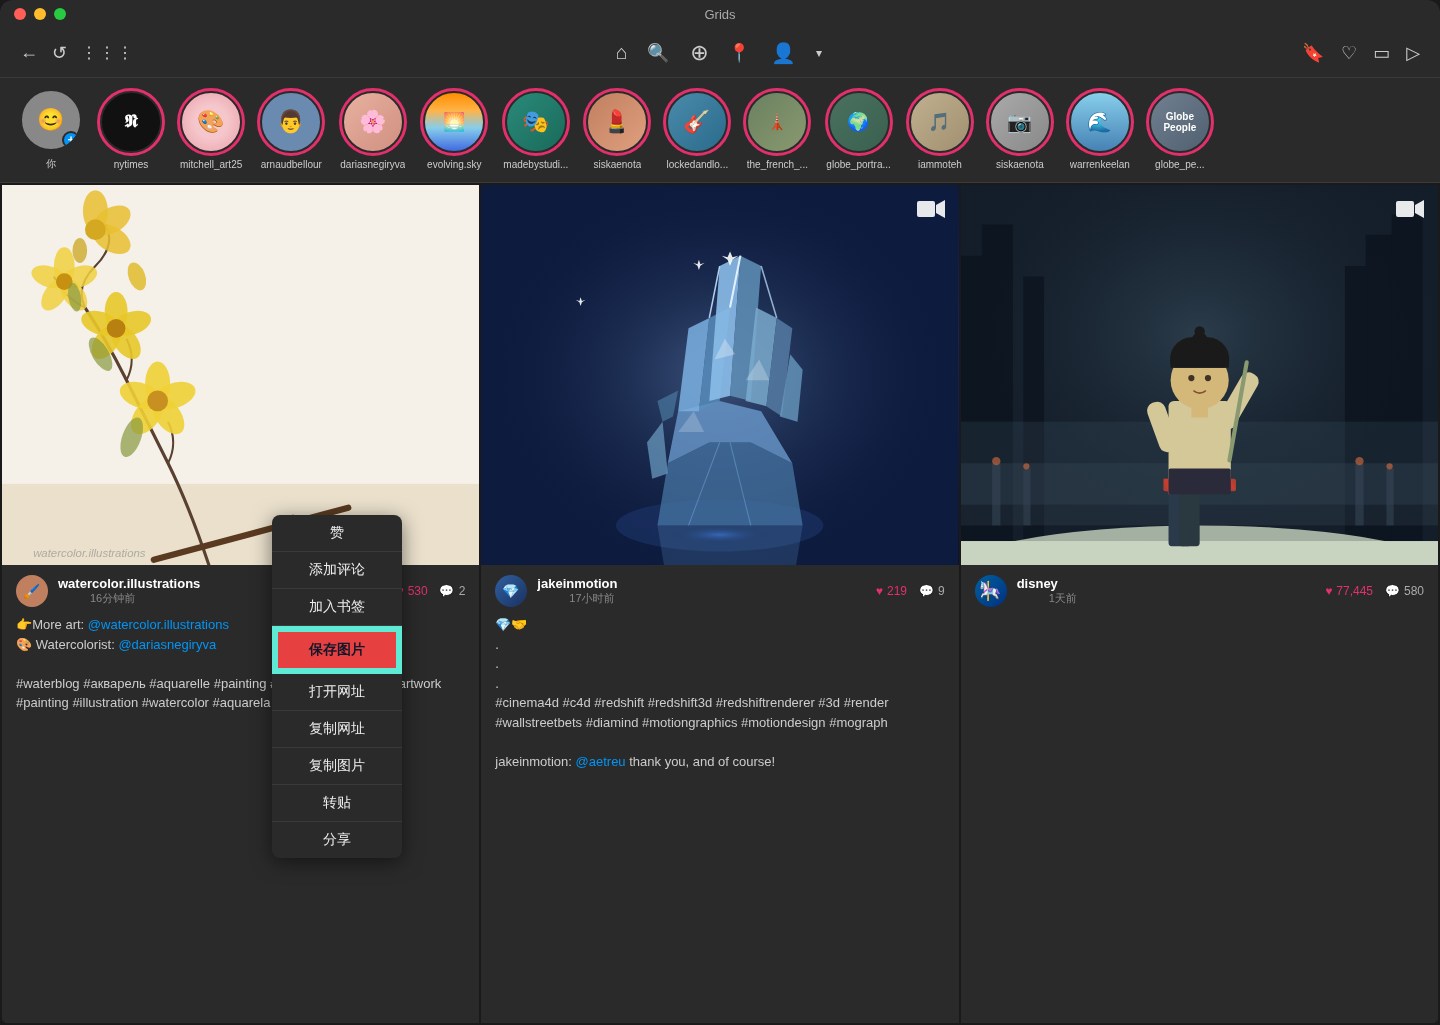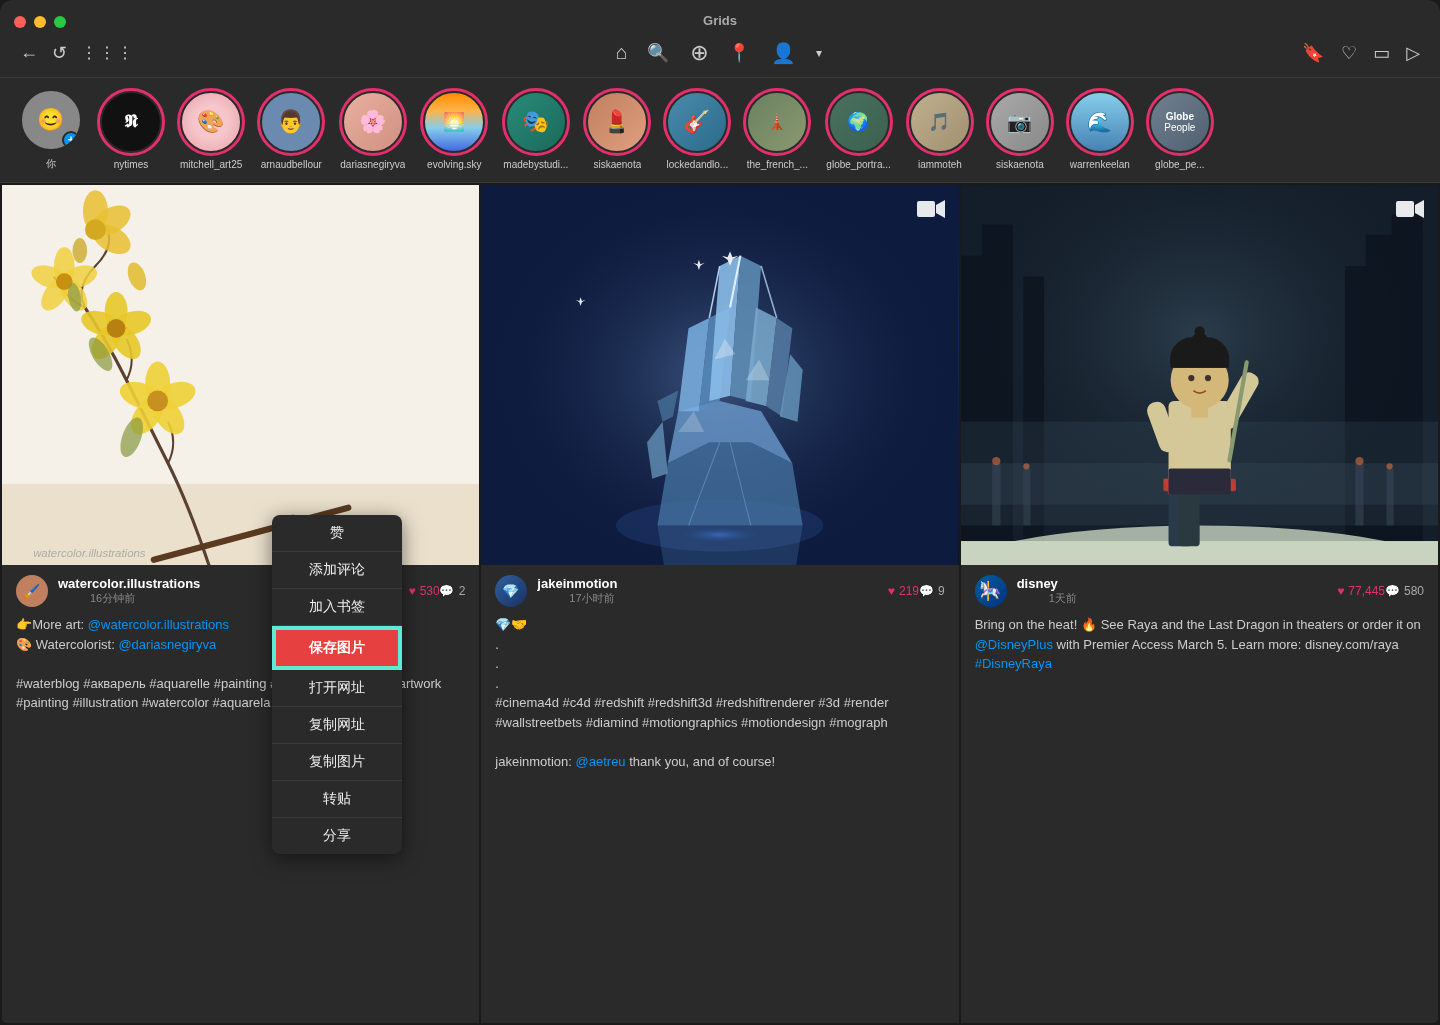--- a/index.html
+++ b/index.html
@@ -10,25 +10,24 @@
       font-family: -apple-system, BlinkMacSystemFont, "Helvetica Neue", Arial, sans-serif;
       overflow: hidden;
       border-radius: 12px;
     }
 
     
     .titlebar {
       background: #2a2a2a;
       height: 28px;
       display: flex;
-      align-items: flex-end;
+      align-items: center;
       justify-content: center;
       position: relative;
       border-radius: 12px 12px 0 0;
-      font-weight: bold;
     }
     .titlebar-buttons {
       position: absolute;
       left: 14px;
       display: flex;
       gap: 8px;
     }
     .tb-btn {
       width: 12px;
       height: 12px;
@@ -221,23 +220,23 @@
       padding: 9px 20px;
       font-size: 14px;
       color: #eee;
       cursor: pointer;
       text-align: center;
       border-bottom: 1px solid #3a3a3a;
     }
     .context-menu-item:last-child { border-bottom: none; }
     .context-menu-item.highlighted {
       background: #e74040;
-      color: #ffffff;
+      color: #0f172a;
       font-weight: 600;
-      border: 4px solid #5eead4;
+      border: 6px solid #5eead4;
     }
 
     
     .post-footer {
       padding: 10px 14px 8px;
       display: flex;
       flex-direction: column;
       gap: 4px;
     }
     .post-user-row {
@@ -265,20 +264,21 @@
       font-size: 13px;
       color: #fff;
     }
     .post-time {
       font-size: 11px;
       color: #888;
       margin-left: 32px;
     }
     .post-stats {
       display: flex;
+      gap: 12px;
       align-items: center;
     }
     .post-stat {
       display: flex;
       align-items: center;
       gap: 4px;
       font-size: 12px;
       color: #aaa;
     }
     .post-stat-heart { color: #e1306c; }
@@ -437,21 +437,21 @@
       <div class="story-avatar-img" style="background: linear-gradient(180deg, #87ceeb 0%, #4682b4 100%); font-size:20px;">🌊</div>
     </div>
     <span class="story-label">warrenkeelan</span>
   </div>
 
   <div class="story-item" style="position:relative;">
     <div class="story-avatar-wrap">
       <div class="story-avatar-ring"></div>
       <div class="story-avatar-img" style="background: linear-gradient(135deg, #708090 0%, #506070 100%); font-size:16px; flex-direction:column; gap:0; line-height:1.1;">
         <span style="font-size:10px; font-weight:600; color:#fff;">Globe</span>
-        <span style="font-size:10px; font-weight:400; color:#fff;">People</span>
+        <span style="font-size:10px; font-weight:700; color:#fff;">People</span>
       </div>
     </div>
     <span class="story-label">globe_pe...</span>
   </div>
 </div>
 
 <div class="content-area">
   <div class="grid-container">
 
     <div class="grid-post">
@@ -739,20 +739,17 @@
             <div>
               <div class="post-username">disney</div>
               <div class="post-time">1天前</div>
             </div>
           </div>
           <div class="post-stats">
             <div class="post-stat post-stat-heart">♥ <span>77,445</span></div>
             <div class="post-stat">💬 <span>580</span></div>
           </div>
         </div>
-        <div class="post-caption">
-          Bring on the heat! 🔥 See Raya and the Last Dragon in theaters or order it on <span class="mention">@DisneyPlus</span> with Premier Access March 5. Learn more: disney.com/raya <span class="mention">#DisneyRaya</span>
-        </div>
       </div>
     </div>
 
   </div>
 </div>
 
 </body></html>

